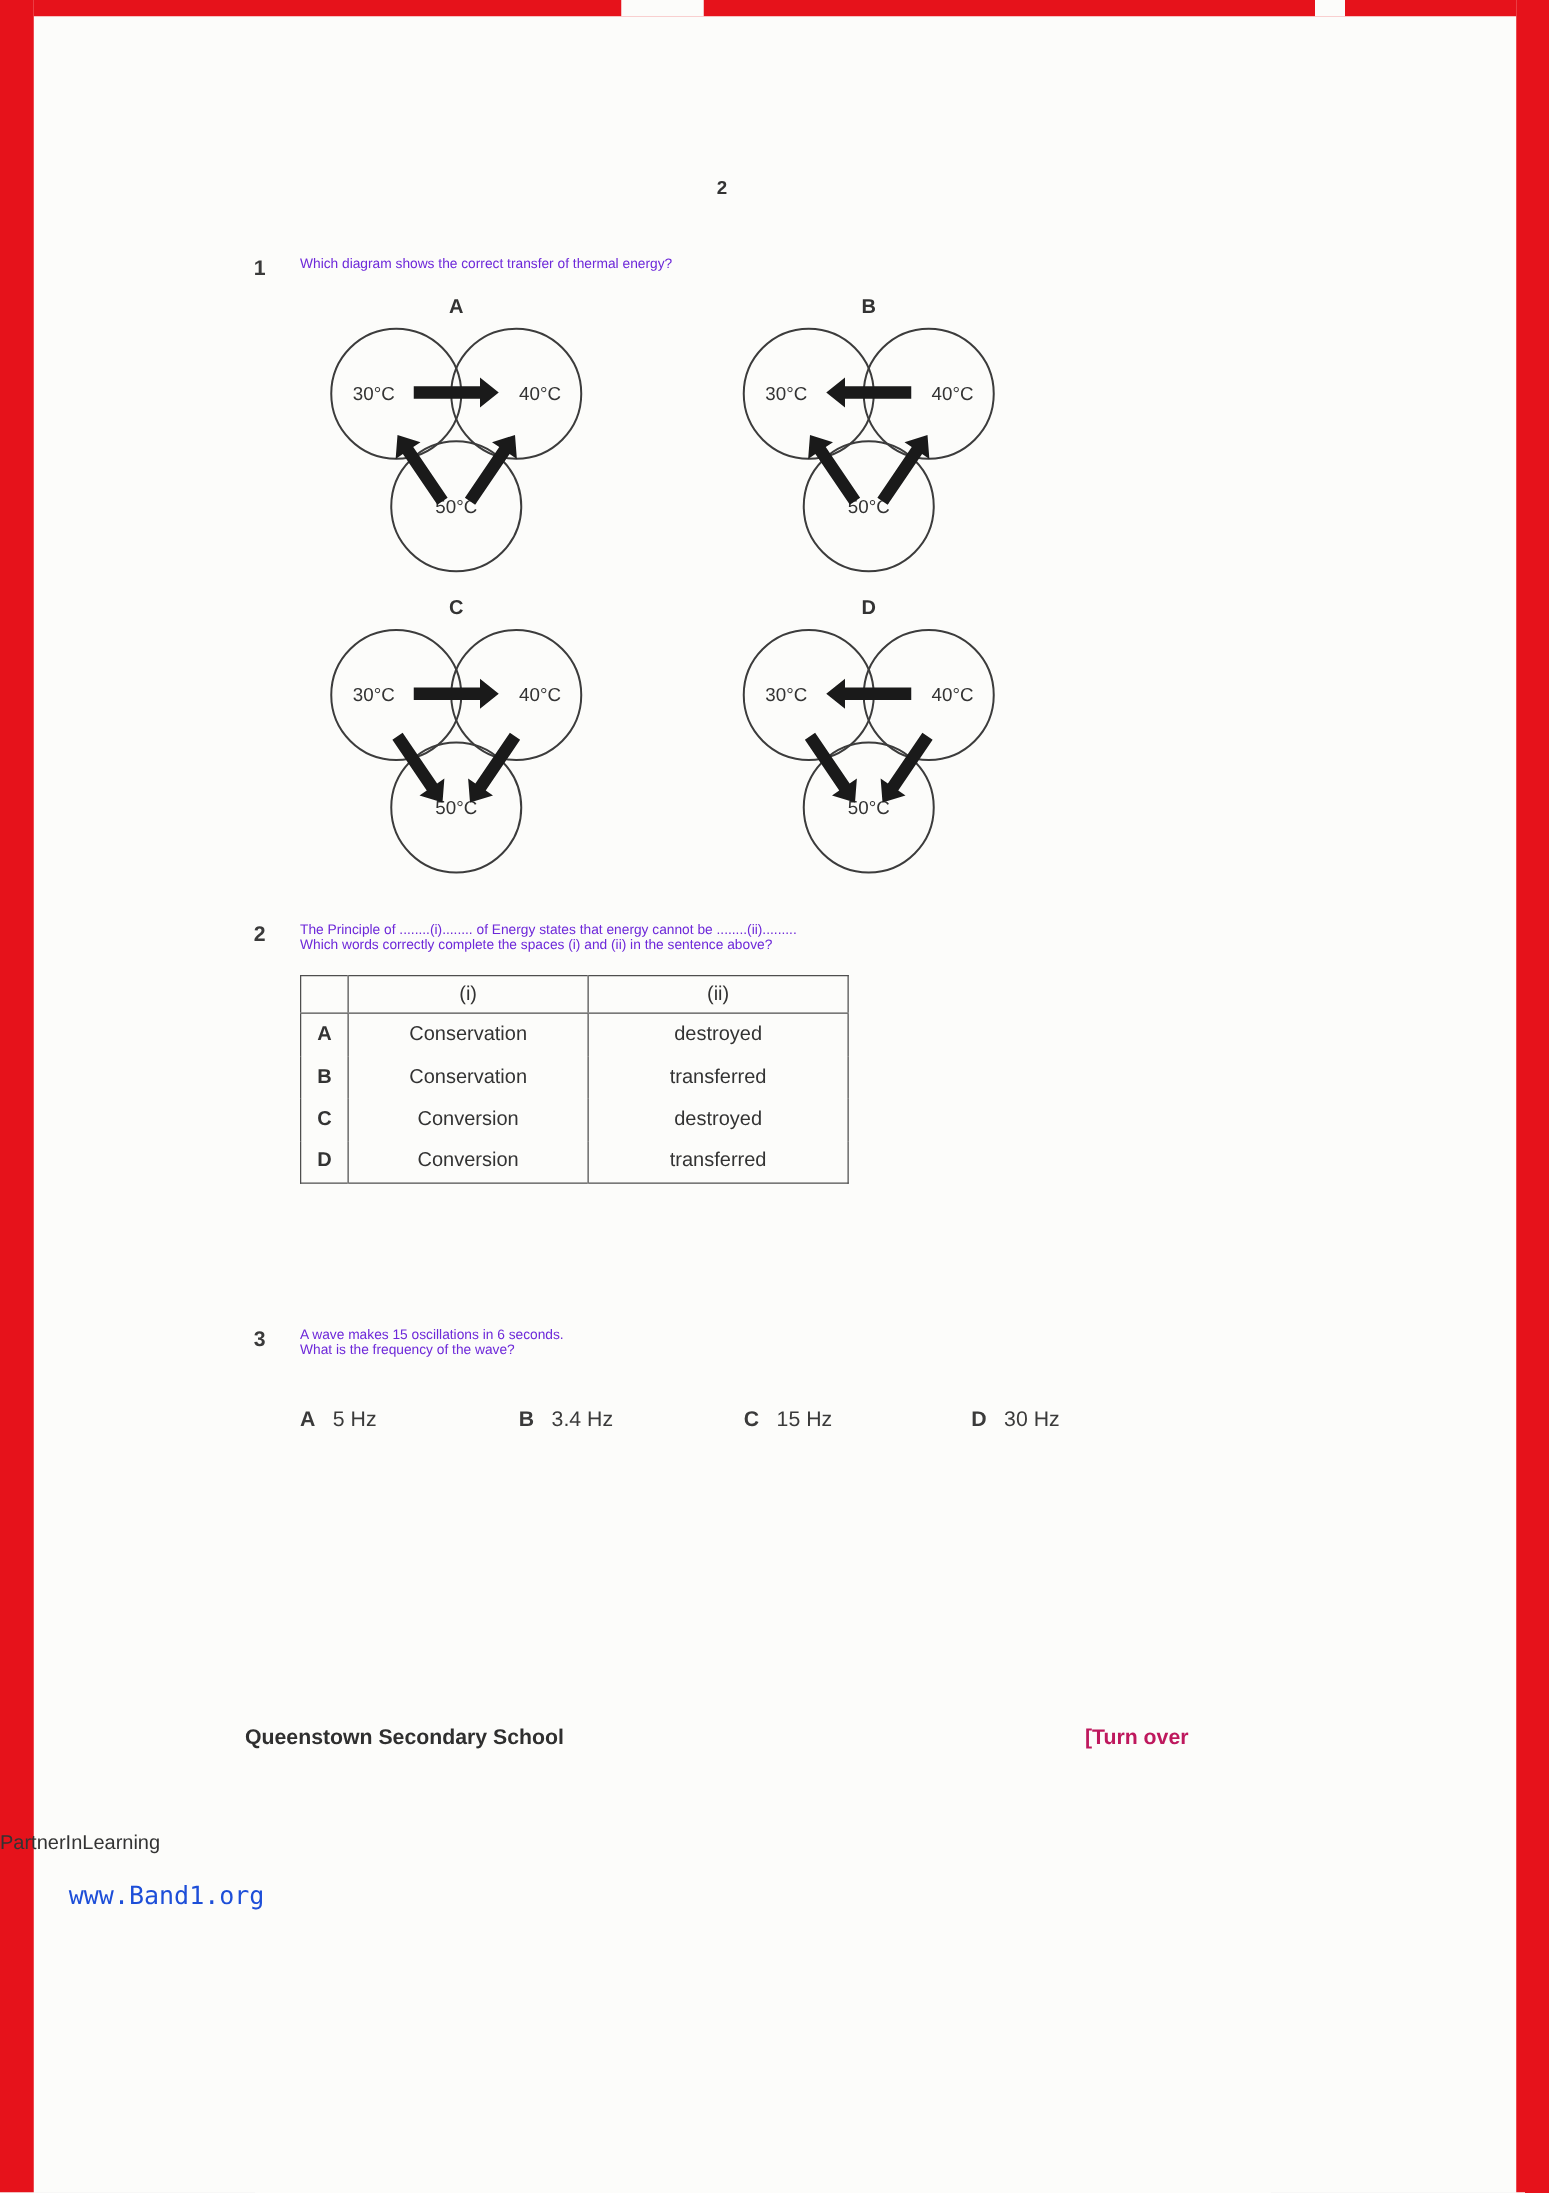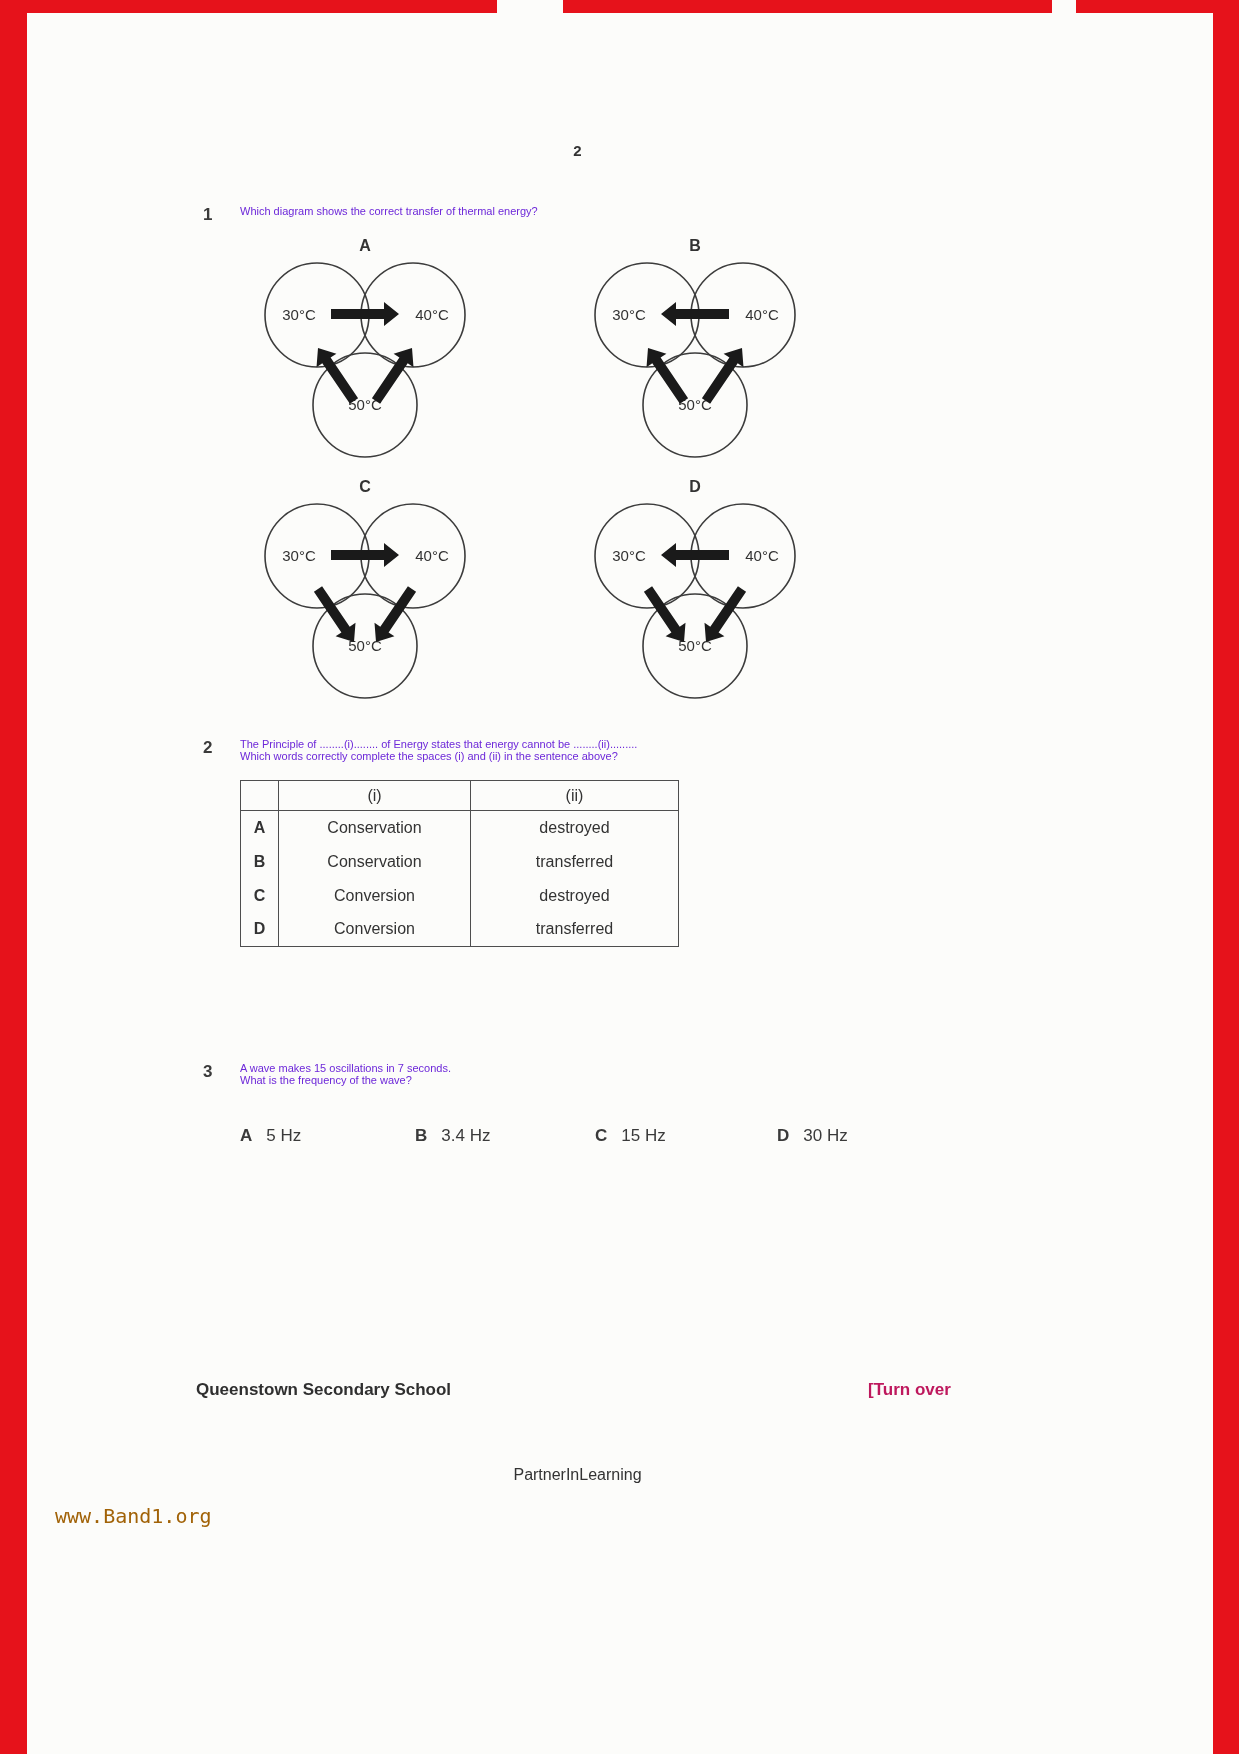--- a/index.html
+++ b/index.html
@@ -50,22 +50,22 @@
   .options { display: flex; margin-top: 40px; font-size: 17px; }
   .option { display: flex; gap: 14px; }
   .option-0 { width: 175px; }
   .option-1 { width: 180px; }
   .option-2 { width: 182px; }
   .opt-label { font-weight: bold; }
 
   
   .footer-school { position: absolute; top: 1380px; left: 196px; font-weight: bold; font-size: 17px; color: #2f2f2f; }
   .footer-turnover { position: absolute; top: 1380px; left: 868px; font-weight: bold; font-size: 17px; color: #be185d; }
-  .footer-partner { position: absolute; top: 1466px; left: 0; width: 1155px; text-align: center; font-size: 16px; color: #333; }
-  .footer-site { position: absolute; top: 1504px; left: 55px; font-family: "DejaVu Sans Mono", monospace; font-size: 20px; color: #a16207; }
+  .footer-partner { position: absolute; top: 1466px; left: 0; width: 1155px; font-size: 16px; color: #333; }
+  .footer-site { position: absolute; top: 1504px; left: 55px; font-family: "DejaVu Sans Mono", monospace; font-size: 20px; color: #1d4ed8; }
 </style>
 </head>
 <body>
 
 <div class="page">
 
   <div class="red-bar red-left"></div>
   <div class="red-bar red-right"></div>
   <div class="red-bar red-top"></div>
   <div class="red-top-gap gap1"></div>
@@ -175,21 +175,21 @@
             <td class="col-ii">transferred</td>
           </tr>
         </tbody>
       </table>
     </div>
   </div>
 
   <div class="qrow" id="q3">
     <div class="qnum">3</div>
     <div>
-      <div class="qtext">A wave makes 15 oscillations in 7 seconds.</div>
+      <div class="qtext">A wave makes 15 oscillations in 6 seconds.</div>
       <div class="qprompt">What is the frequency of the wave?</div>
       <div class="options">
         <div class="option option-0">
           <span class="opt-label">A</span>
           <span class="opt-value">5 Hz</span>
         </div>
         <div class="option option-1">
           <span class="opt-label">B</span>
           <span class="opt-value">3.4 Hz</span>
         </div>

